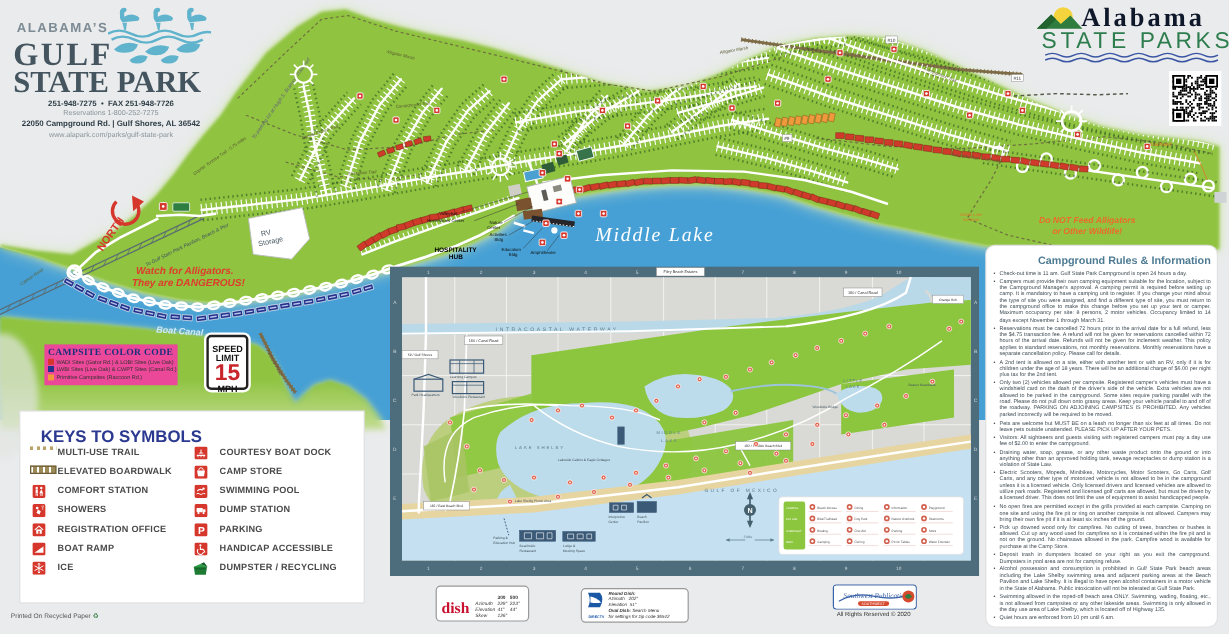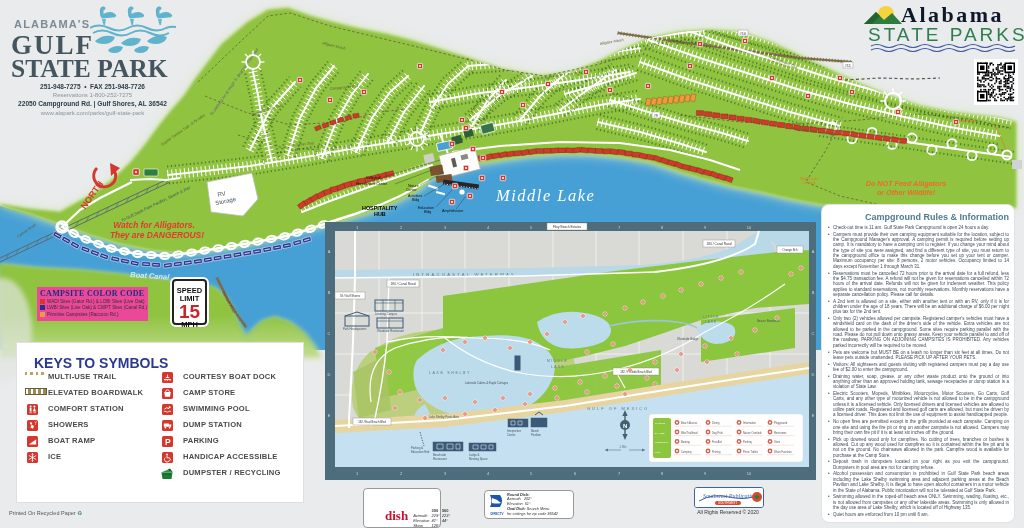--- a/index.html
+++ b/index.html
@@ -33,21 +33,21 @@
 .ccode{position:absolute;left:37px;top:287px;width:111px;height:34px;background:#ec4899;padding:2px 3px}
 .cctitle{font-family:"Liberation Serif",serif;font-weight:bold;color:#1b2f7e;font-size:8px;letter-spacing:0.3px}
 .ccrow{display:flex;align-items:center;margin-top:1.2px}
 .ccsw{width:5px;height:5px;flex:none;margin-right:2px}
 .cct{font-size:4.6px;color:#333;white-space:nowrap}
 .speed{position:absolute;left:172px;top:279px;width:35px;height:46px;background:#fff;border:2px solid #222;border-radius:4px;box-shadow:0 0 0 2px #fff;text-align:center}
 .speed .s1{font-size:7.5px;font-weight:bold;color:#111;line-height:1.05;margin-top:6px}
 .speed .s15{font-size:19px;font-weight:bold;color:#c9252c;line-height:0.9}
 .speed .smph{font-size:7.5px;font-weight:bold;color:#111}
 .printed{position:absolute;left:9px;top:510px;font-size:5.5px;color:#555}
-.dishbox{position:absolute;left:363px;top:488px;width:78px;height:30px;background:#fff;border:1px solid #999;border-radius:4px;display:flex;align-items:flex-start;padding:19px}
+.dishbox{position:absolute;left:363px;top:488px;width:78px;height:30px;background:#fff;border:1px solid #999;border-radius:4px;display:flex;align-items:flex-end;padding:2px}
 .dlogo{font-family:"Liberation Serif",serif;font-weight:bold;color:#c8102e;font-size:13px;margin:0 2px}
 .dtable2{font-size:4px;color:#333;border-collapse:collapse;margin-left:3px}
 .dtable2 td{padding:0 2px 0 0;font-style:italic}
 .dtable2 b{font-style:normal}
 .dtvbox{position:absolute;left:484px;top:490px;width:90px;height:29px;background:#fff;border:1px solid #999;border-radius:4px;display:flex;align-items:center;padding:2px}
 .dtvlogo{width:20px;text-align:center;flex:none}
 .dtvtxt{font-size:3.8px;color:#333;line-height:1.25;font-style:italic}
 .swpub{position:absolute;left:694px;top:487px;width:70px;height:21px;background:#fff;border:1.5px solid #3a63a8;border-radius:3px;overflow:hidden}
 .swrights{position:absolute;left:678px;top:509px;width:100px;text-align:center;font-size:5px;color:#333}
 </style></head><body>
@@ -1451,20 +1451,31 @@
                 <path d="M4.6,4.6 L7,6 L6,8.8 L3.4,7.6 Z" fill="#fff"></path>
                 <path d="M7.6,2 l1.6,1.2 M8,3.8 l1,0.8 M8.6,1.2 l1,0.8" stroke="#fff" stroke-width="0.7"></path>
               </svg>
             </span>
             <span class="kt">SHOWERS</span>
           </div>
           <div class="krow">
             <span class="ki2">
               <svg width="11" height="11" viewBox="0 0 11 11">
                 <rect width="11" height="11" rx="1.6" fill="#d6372c"></rect>
+                <path d="M2,5.5 L5.5,2.5 L9,5.5" stroke="#fff" stroke-width="0.9" fill="none"></path>
+                <rect x="3.2" y="5.2" width="4.6" height="3.6" fill="#fff"></rect>
+                <rect x="4.9" y="6.6" width="1.2" height="2.2" fill="#d6372c"></rect>
+              </svg>
+            </span>
+            <span class="kt">REGISTRATION OFFICE</span>
+          </div>
+          <div class="krow">
+            <span class="ki2">
+              <svg width="11" height="11" viewBox="0 0 11 11">
+                <rect width="11" height="11" rx="1.6" fill="#d6372c"></rect>
                 <path d="M1.8,8.6 L9.2,8.6 L9.2,3.2 Z" fill="#fff"></path>
                 <path d="M5.5,3.2 q1.6,1 3,0.4" stroke="#d6372c" stroke-width="0.8" fill="none"></path>
               </svg>
             </span>
             <span class="kt">BOAT RAMP</span>
           </div>
           <div class="krow">
             <span class="ki2">
               <svg width="11" height="11" viewBox="0 0 11 11">
                 <rect width="11" height="11" rx="1.6" fill="#d6372c"></rect>

